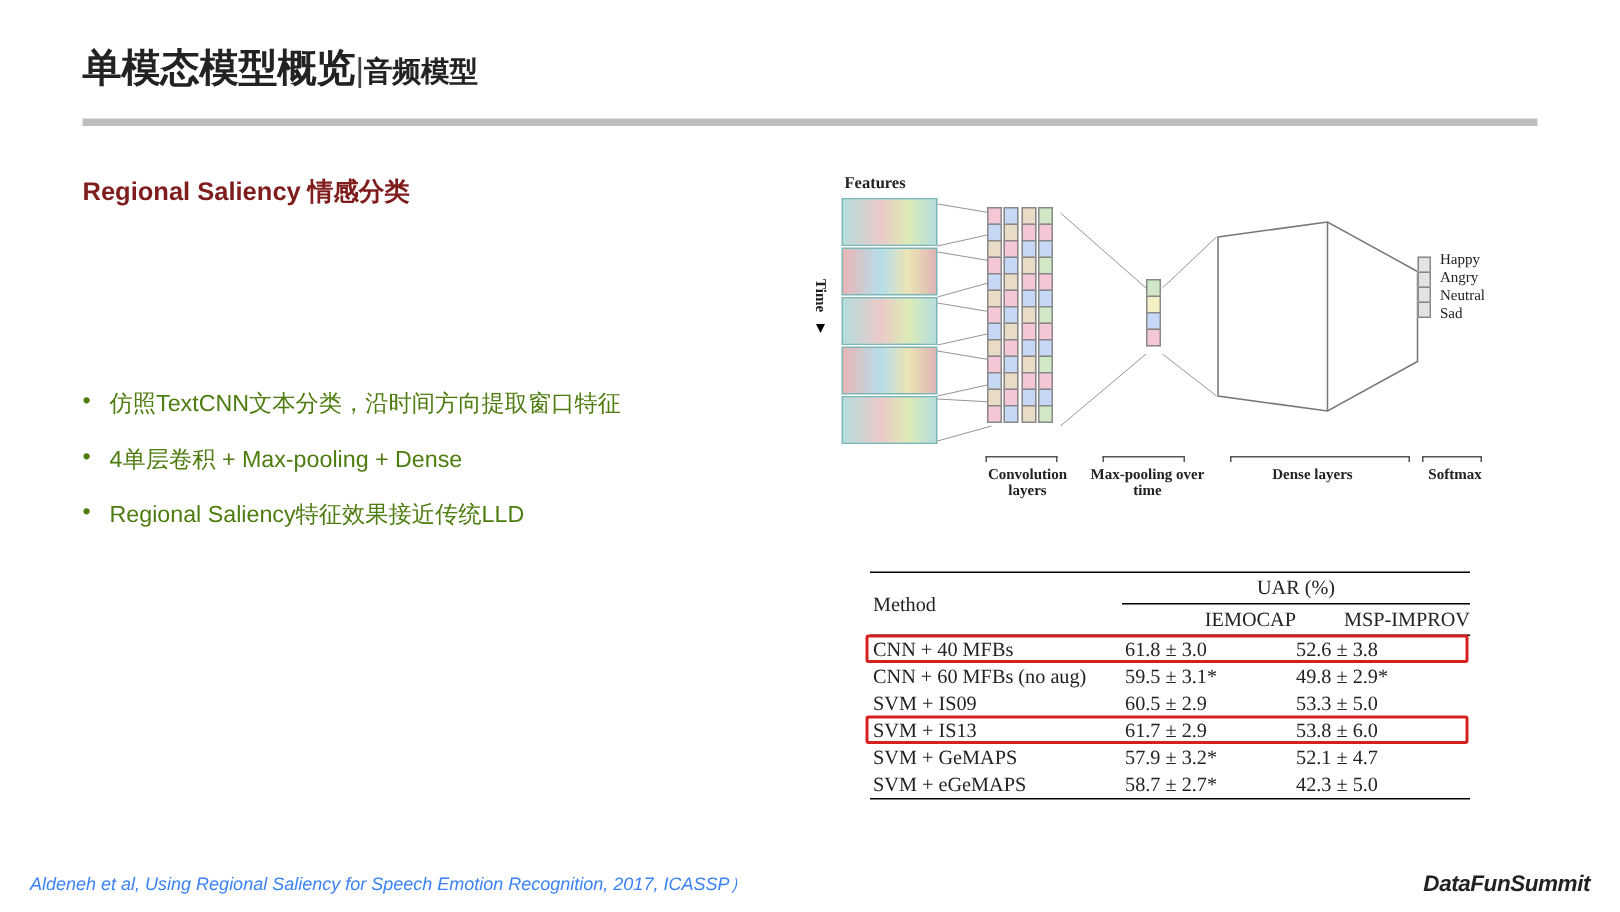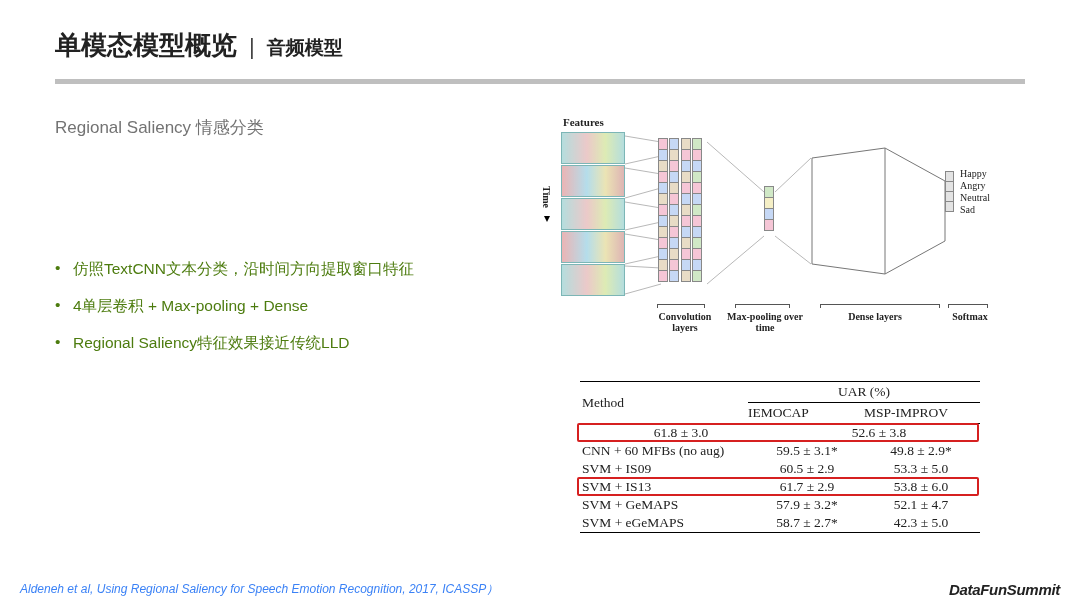--- a/index.html
+++ b/index.html
@@ -4,29 +4,29 @@
 <style>
   * { margin: 0; padding: 0; box-sizing: border-box; }
   body {
     width: 1080px; height: 608px;
     background: #fff;
     font-family: "Microsoft YaHei", "Helvetica Neue", Arial, sans-serif;
     position: relative;
     color: #222;
   }
   .header { padding: 28px 55px 8px 55px; }
-  .title-line { display: flex; align-items: baseline; gap: 12px; }
+  .title-line { display: flex; align-items: baseline; gap: 0; }
   .title-main { font-size: 26px; font-weight: 700; }
   .title-sep { font-size: 22px; color: #444; }
   .title-sub { font-size: 19px; font-weight: 700; }
   .hr-bar { height: 5px; background: #bfbfbf; margin: 8px 55px 0 55px; }
 
   .content { display: flex; padding: 32px 35px 0 55px; gap: 20px; }
   .left { flex: 0 0 460px; }
-  .section-title { font-size: 17px; color: #737373; margin-bottom: 120px; }
+  .section-title { font-size: 17px; color: #7f1d1d; margin-bottom: 120px; font-weight: bold; }
   .bullets { list-style: none; }
   .bullets li { font-size: 15.5px; color: #4d7c0f; margin-bottom: 16px; padding-left: 18px; position: relative; }
   .bullets li::before { content: "•"; position: absolute; left: 0; top: 0; }
 
   .right { flex: 1; }
 
   
   .arch { position: relative; width: 490px; height: 235px; }
   .feat-label { position: absolute; left: 28px; top: 0; font-size: 11px; font-weight: 700; font-family: "Times New Roman", serif; }
   .time-label { position: absolute; left: 6px; top: 70px; font-size: 10px; font-weight: 700; font-family: "Times New Roman", serif; writing-mode: vertical-rl; }
@@ -70,25 +70,25 @@
   .brace::before,.brace::after { content:""; position:absolute; top:-1px; width:1px; height:4px; background:#555; }
   .brace::before{left:0;} .brace::after{right:0;}
 
   
   .results { margin-top: 30px; font-family: "Times New Roman", serif; font-size: 13.5px; width: 400px; margin-left: 45px; }
   .rt-top { border-top: 1px solid #000; border-bottom: 1px solid #000; display: flex; }
   .rt-method { flex: 0 0 168px; padding: 4px 2px; display: flex; align-items: center; }
   .rt-uar { flex: 1; text-align: center; }
   .rt-uar-head { border-bottom: 1px solid #000; padding: 2px 0; }
   .rt-cols { display: flex; }
-  .rt-col { flex: 1; padding: 2px 0; text-align: left; }
+  .rt-col { flex: 1; padding: 2px 0; text-align: right; }
   .rt-body { border-bottom: 1px solid #000; }
   .rt-row { display: flex; padding: 1px 2px; position: relative; }
   .rt-row .c0 { flex: 0 0 168px; }
-  .rt-row .c1, .rt-row .c2 { flex: 1; text-align: center; }
+  .rt-row .c1, .rt-row .c2 { flex: 1; text-align: left; }
   .hl { position: absolute; border: 2px solid #d62020; border-radius: 2px; pointer-events: none; }
 
   .footer { position: absolute; bottom: 10px; left: 20px; right: 20px; display: flex; justify-content: space-between; align-items: flex-end; }
   .citation { font-size: 12px; color: #3b82f6; font-style: italic; text-align: center; }
   .brand { font-size: 15px; font-weight: 700; font-style: italic; letter-spacing: -0.3px; }
 </style>
 </head>
 <body>
 
 <div class="header">
@@ -199,20 +199,21 @@
         <div class="rt-uar">
           <div class="rt-uar-head">UAR (%)</div>
           <div class="rt-cols">
             <div class="rt-col">IEMOCAP</div>
             <div class="rt-col">MSP-IMPROV</div>
           </div>
         </div>
       </div>
       <div class="rt-body" id="rt-body">
           <div class="rt-row">
+            <span class="c0">CNN + 40 MFBs</span>
             <span class="c1">61.8 ± 3.0</span>
             <span class="c2">52.6 ± 3.8</span>
             <div class="hl" style="left: -3px; top: -1px; width: 402px; height: 19px;"></div>
           </div>
           <div class="rt-row">
             <span class="c0">CNN + 60 MFBs (no aug)</span>
             <span class="c1">59.5 ± 3.1*</span>
             <span class="c2">49.8 ± 2.9*</span>
           </div>
           <div class="rt-row">

